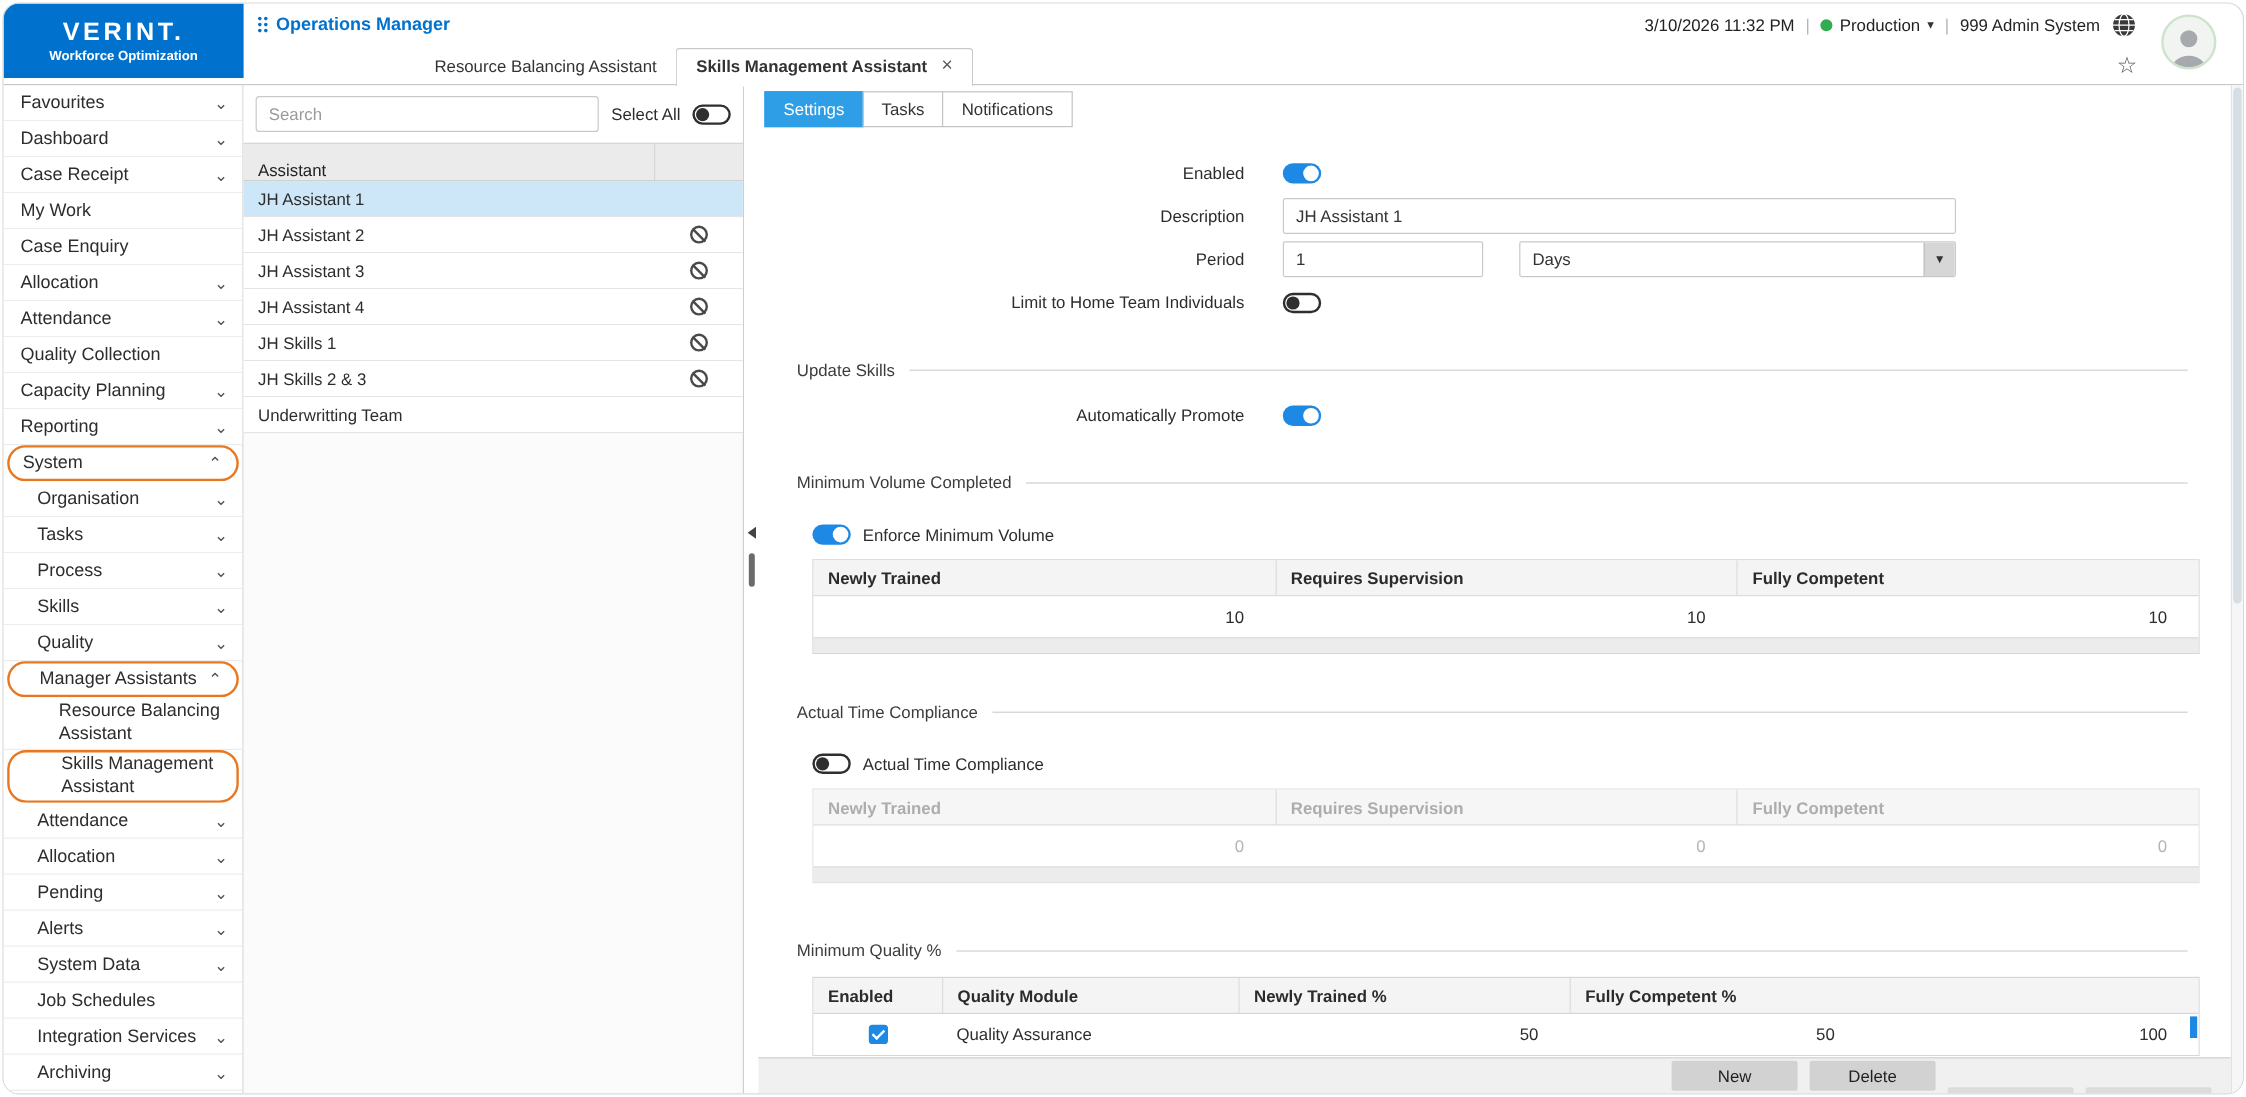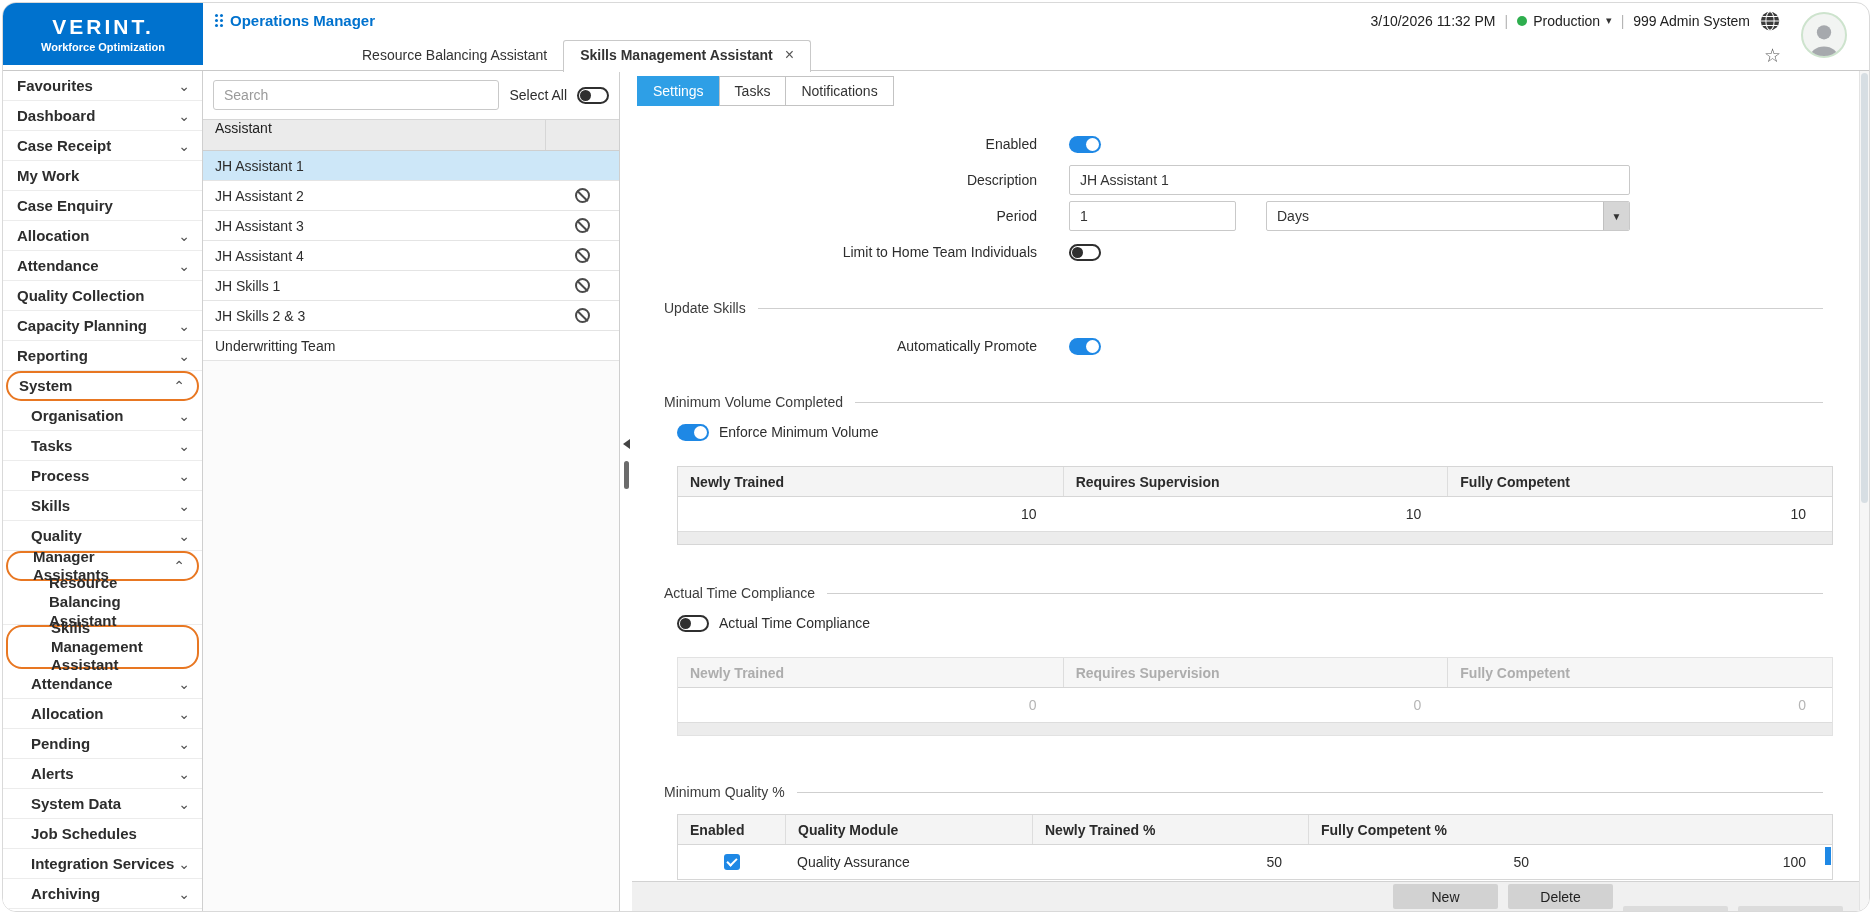--- a/index.html
+++ b/index.html
@@ -39,39 +39,39 @@
   .wtab-close { margin-left:12px; font-weight:400; font-size:16px; color:#555; line-height:1; cursor:pointer; }
   .star { position:absolute; right:88px; bottom:5px; font-size:19px; color:#555; line-height:1; cursor:pointer; }
 
   
   .bodyrow { flex:1; display:flex; min-height:0; }
 
   
   .sidebar { width:200px; flex:none; border-right:1px solid #cfcfcf; overflow:hidden; background:#fff; }
   .nav-item { display:flex; align-items:center; height:30px; border-bottom:1px solid #ececec;
               padding:0 12px 0 14px; cursor:pointer; font-size:15px; background:#fff; }
-  .nav-item .nav-label { flex:1; line-height:1.2;font-weight:bold; }
+  .nav-item .nav-label { flex:1; line-height:1.2; }
   .chev { color:#555; font-size:14px; line-height:1; }
   .lvl1 { padding-left:28px; }
   .lvl2 { padding-left:46px; height:44px; }
   .lvl2 .nav-label { line-height:1.25; }
   .hl { border:2px solid #E87722; border-radius:16px; margin:0 3px; }
   .hl.lvl0 { padding-left:11px; }
   .hl.lvl1 { padding-left:25px; }
   .hl.lvl2 { padding-left:43px; }
 
   
   .listpanel { width:417px; flex:none; border-right:1px solid #cfcfcf; background:#fbfbfb;
                display:flex; flex-direction:column; }
   .lp-top { display:flex; align-items:center; gap:10px; padding:9px 10px; background:#fff; }
   .search { flex:1; height:30px; border:1px solid #c9c9c9; border-radius:3px; padding:0 10px;
             font-size:14px; font-family:inherit; color:#333; }
   .search::placeholder { color:#9a9a9a; }
   .sa-label { font-size:14px; white-space:nowrap; }
-  .lp-header { display:flex; align-items:flex-start; height:32px; background:#ebebeb;
+  .lp-header { display:flex; align-items:flex-end; height:32px; background:#ebebeb;
                border-top:1px solid #d6d6d6; border-bottom:1px solid #cfcfcf; font-size:14px; color:#222; }
   .lp-header .lp-h1 { flex:1; padding-left:12px; }
   .lp-header-col2 { width:74px; height:100%; border-left:1px solid #d6d6d6; }
   .lrow { display:flex; align-items:center; height:30px; background:#fff;
           border-bottom:1px solid #e4e4e4; font-size:14px; cursor:pointer; }
   .lrow .row-label { flex:1; padding-left:12px; }
   .row-icon { width:74px; display:flex; justify-content:center; }
   .lrow.selected { background:#CDE7F8; }
   .ban { width:15px; height:15px; border:2px solid #4a4a4a; border-radius:50%; position:relative; display:inline-block; }
   .ban::after { content:""; position:absolute; left:-2px; top:4.5px; width:15px; height:2px;
@@ -110,21 +110,21 @@
   .toggle { position:relative; width:32px; height:17px; border-radius:9px; display:inline-block; cursor:pointer; flex:none; }
   .toggle.on { background:#1E88E5; }
   .toggle.on::after { content:""; position:absolute; right:2px; top:2px; width:13px; height:13px;
                       border-radius:50%; background:#fff; }
   .toggle.off { background:#fff; border:2px solid #2f2f2f; }
   .toggle.off::after { content:""; position:absolute; left:1px; top:1px; width:11px; height:11px;
                        border-radius:50%; background:#2f2f2f; }
 
   .section-title { display:flex; align-items:center; margin:30px 36px 0 32px; font-size:14px; color:#3c3c3c; }
   .section-title .rule { flex:1; height:1px; background:#cfcfcf; margin-left:12px; }
-  .toggle-row { display:flex; align-items:flex-start; gap:10px; margin:14px 0 0 45px; font-size:14px; height:30px; }
+  .toggle-row { display:flex; align-items:flex-end; gap:10px; margin:14px 0 0 45px; font-size:14px; height:30px; }
 
   .gtable { margin:12px 26px 0 45px; border:1px solid #d6d6d6; font-size:14px; position:relative; background:#fff; }
   .ghead { display:flex; background:#f4f4f4; border-bottom:1px solid #d6d6d6; height:30px;
            align-items:stretch; font-weight:700; color:#2b2b2b; }
   .ghead > span { padding-left:12px; display:flex; align-items:center; }
   .ghead > span + span { border-left:1px solid #dddddd; }
   .grow { display:flex; height:34px; align-items:stretch; background:#fff; }
   .gc { display:flex; align-items:center; padding-left:12px; }
   .gc.num { justify-content:flex-end; padding-left:0; padding-right:26px; }
   .c3 { width:33.333%; }

